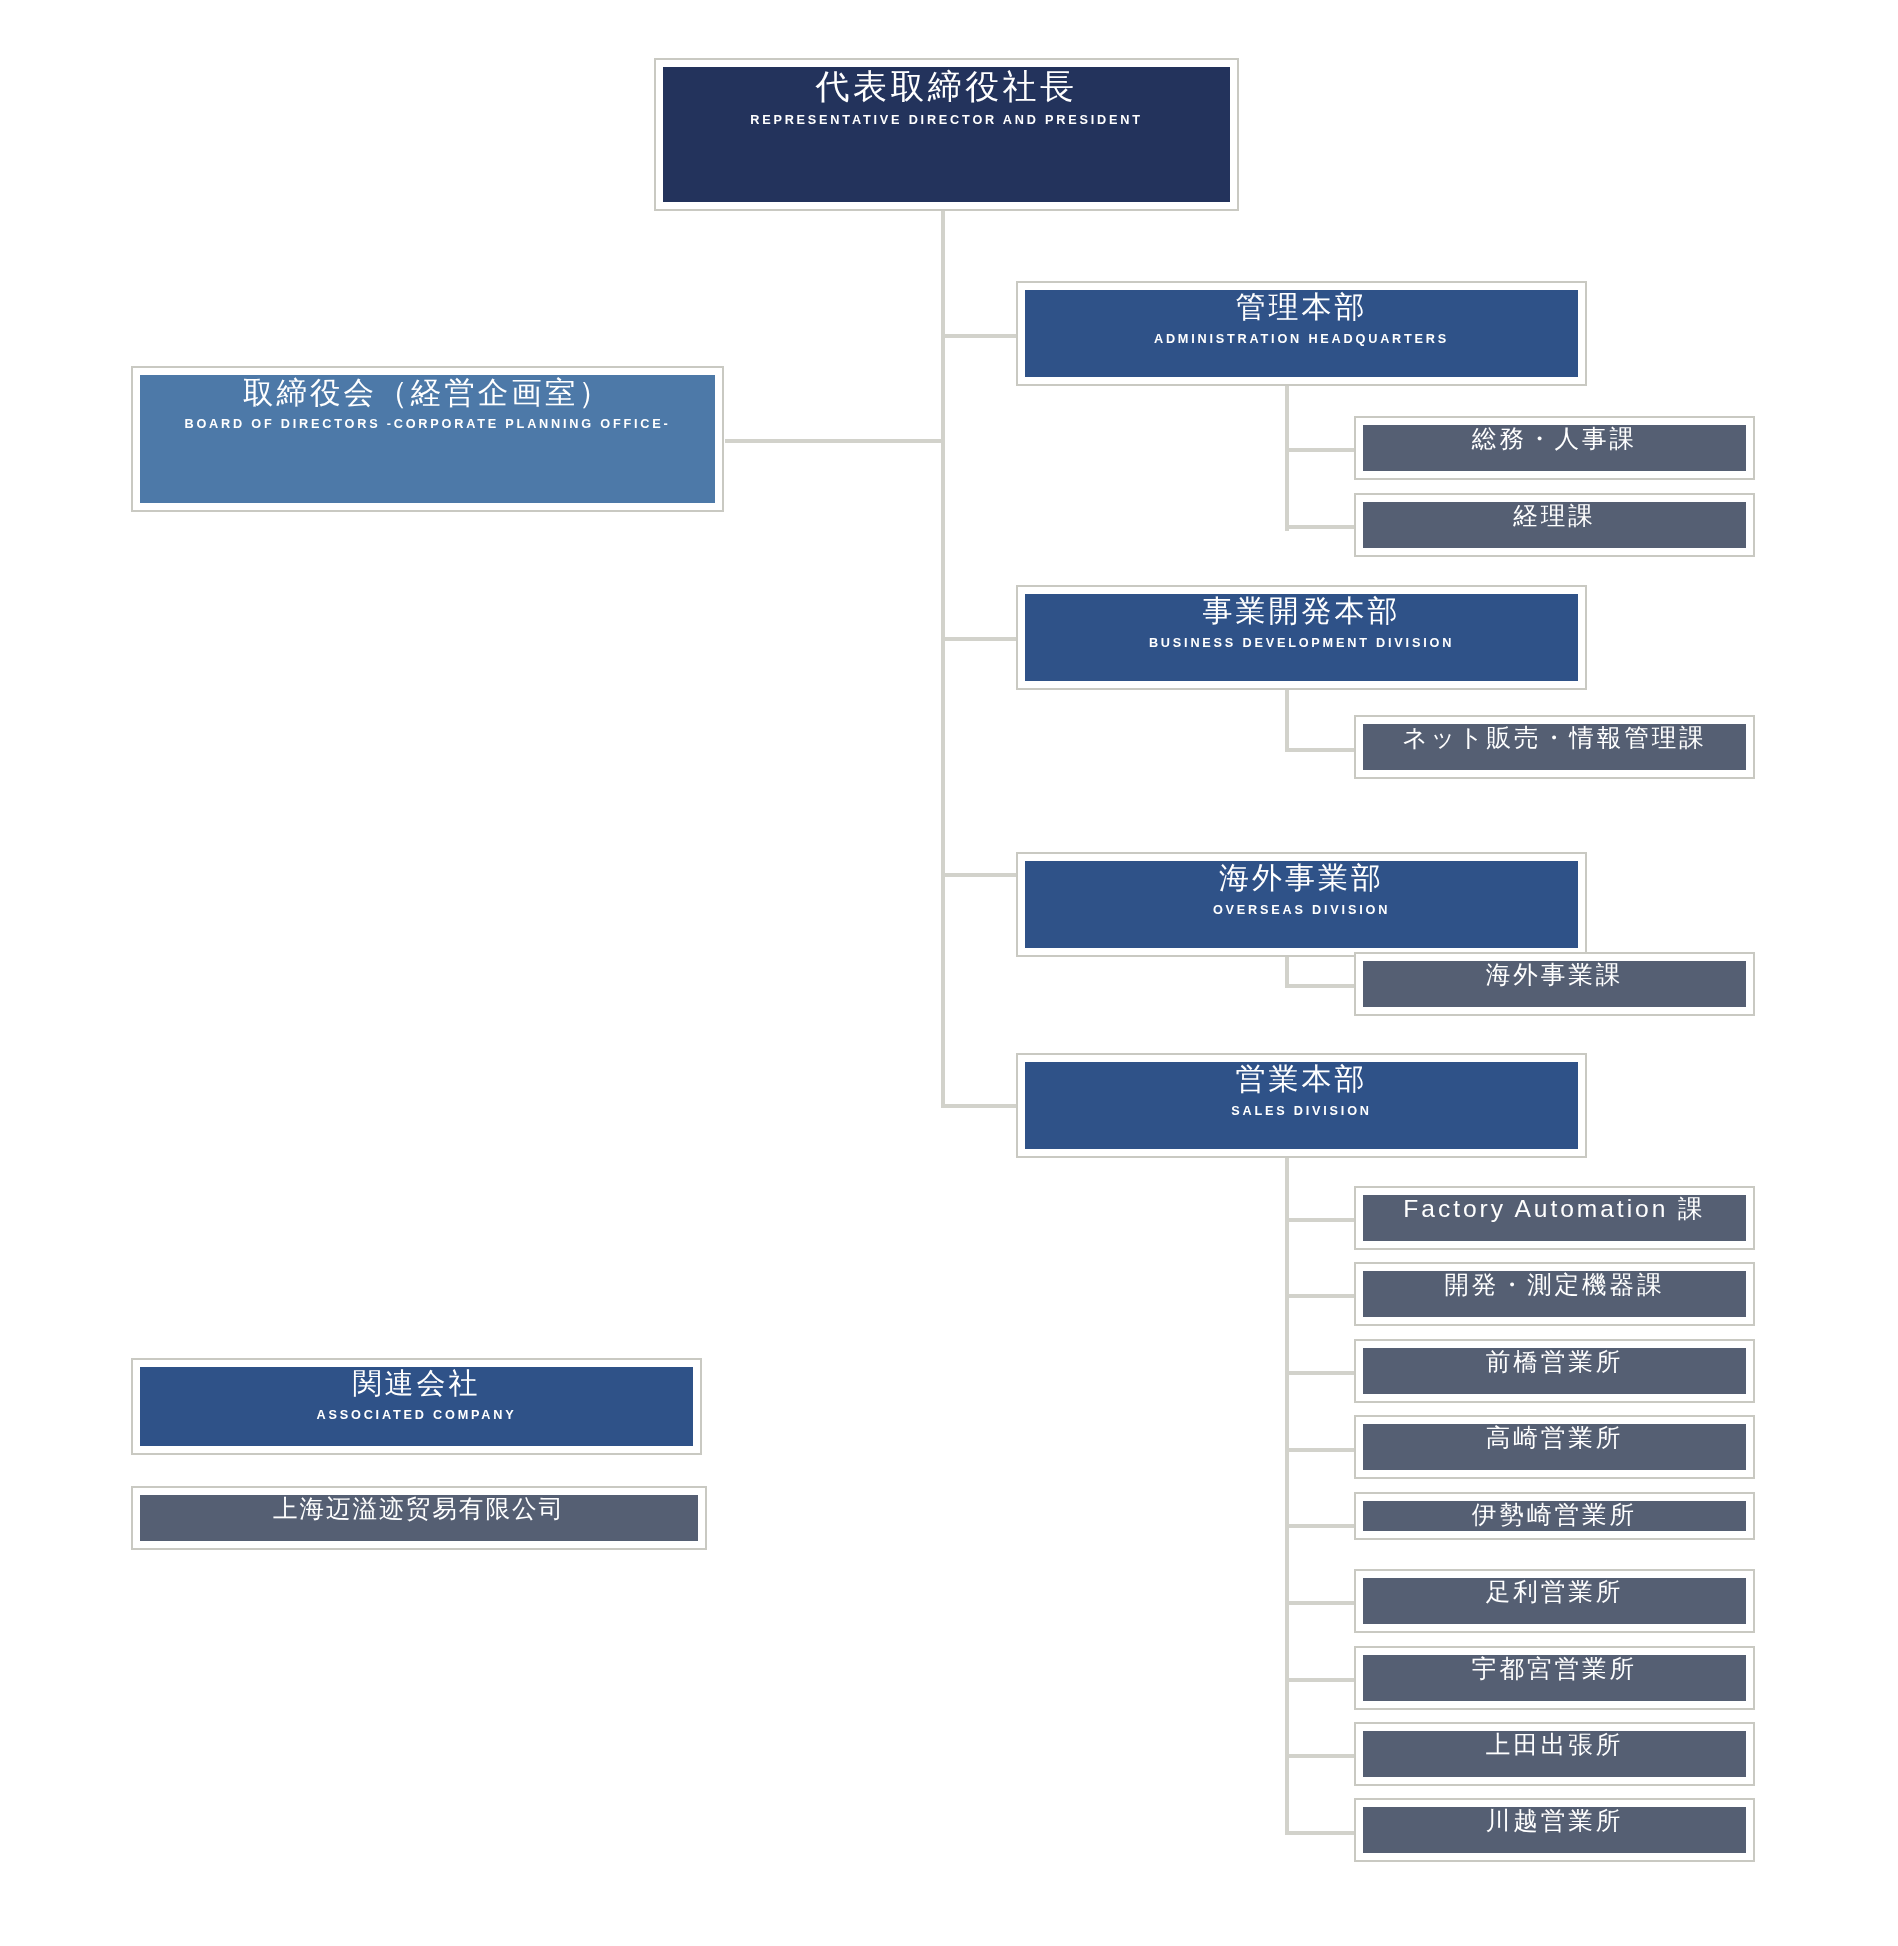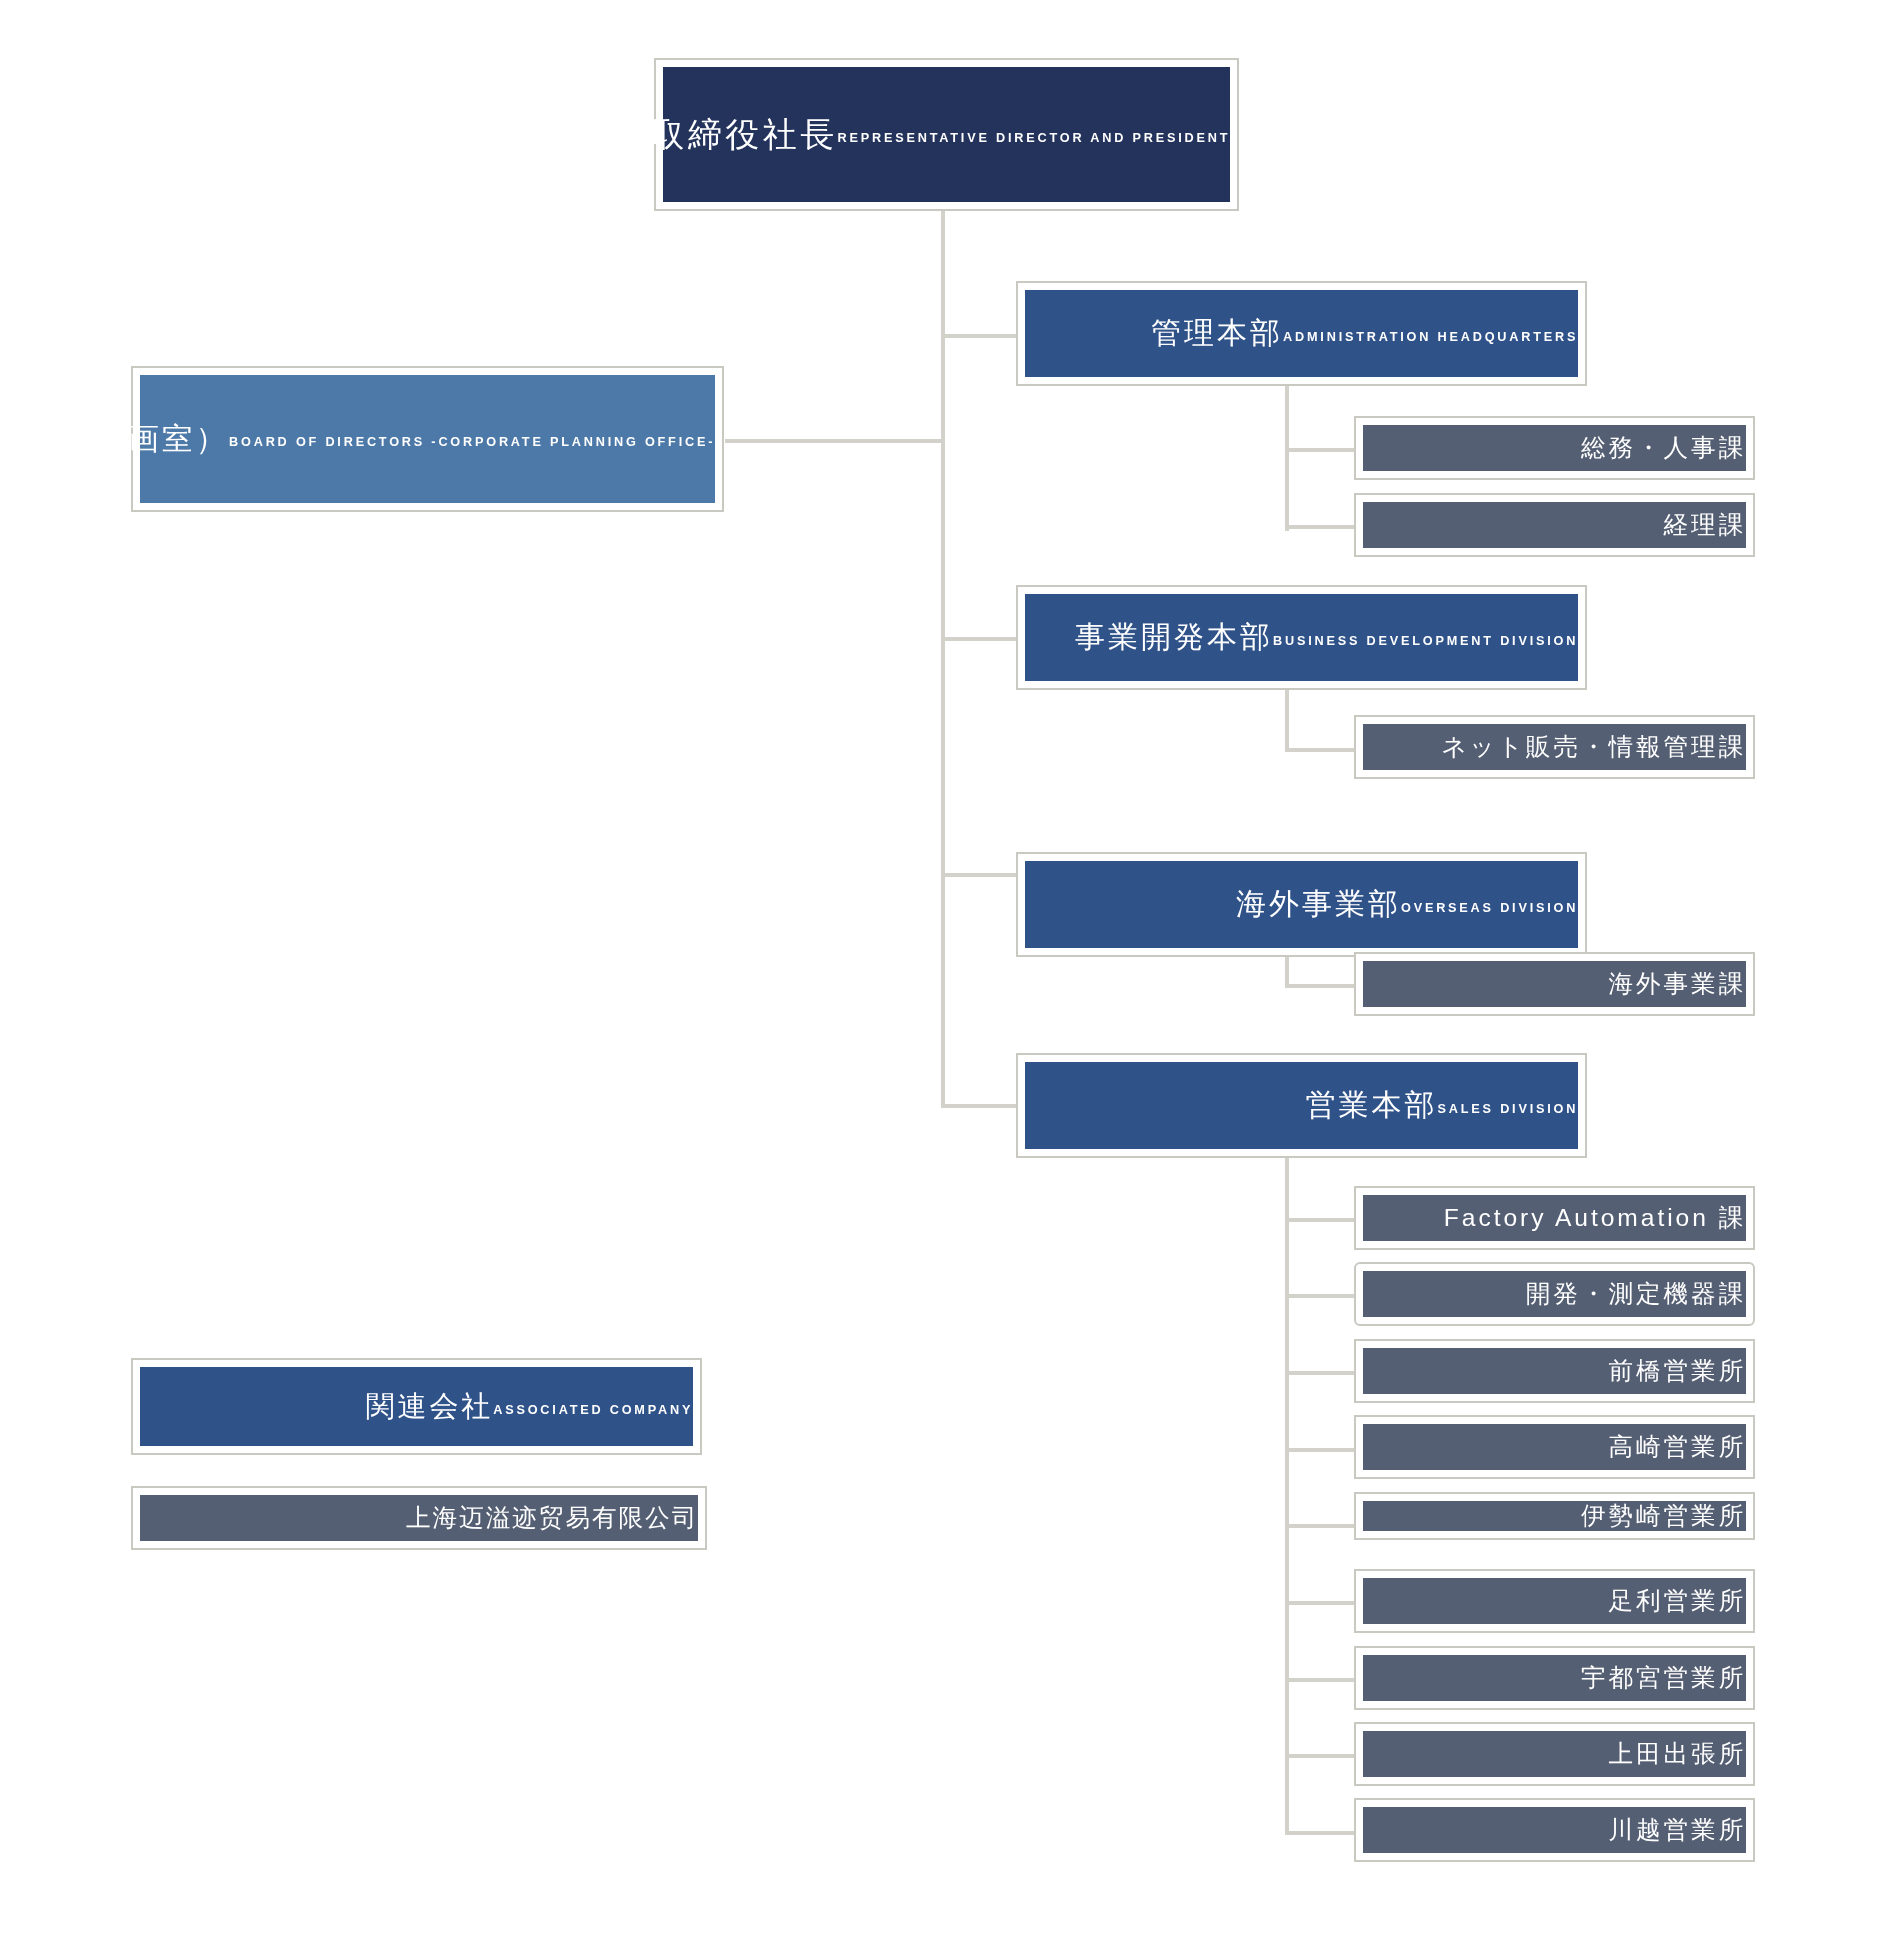--- a/index.html
+++ b/index.html
@@ -25,23 +25,23 @@
     border: 2.5px solid #c9c9c2;
     background: #ffffff;
     padding: 6.8px;
     z-index: 5;
   }
   .node .fill {
     width: 100%;
     height: 100%;
     box-sizing: border-box;
     display: flex;
-    flex-direction: row;
+    flex-direction: column;
     align-items: center;
-    justify-content: flex-end;
+    justify-content: flex-start;
     text-align: center;
     color: #ffffff;
   }
   .node .jp {
     display: block;
     font-weight: 400;
     letter-spacing: 0.10em;
     line-height: 1.15;
     white-space: nowrap;
   }
@@ -178,21 +178,21 @@
       <span class="jp">営業本部</span>
       <span class="en">SALES DIVISION</span>
     </div>
   </div>
 
   <div class="node lvl-dept" style="left:1354px; top:1186px; width:401px; height:64px;">
     <div class="fill">
       <span class="jp">Factory Automation 課</span>
     </div>
   </div>
-  <div class="node lvl-dept" style="left:1354px; top:1262px; width:401px; height:64px;border-radius:6px;">
+  <div class="node lvl-dept" style="left:1354px; top:1262px; width:401px; height:64px;">
     <div class="fill">
       <span class="jp">開発・測定機器課</span>
     </div>
   </div>
   <div class="node lvl-dept" style="left:1354px; top:1339px; width:401px; height:64px;">
     <div class="fill">
       <span class="jp">前橋営業所</span>
     </div>
   </div>
   <div class="node lvl-dept" style="left:1354px; top:1415px; width:401px; height:64px;">

